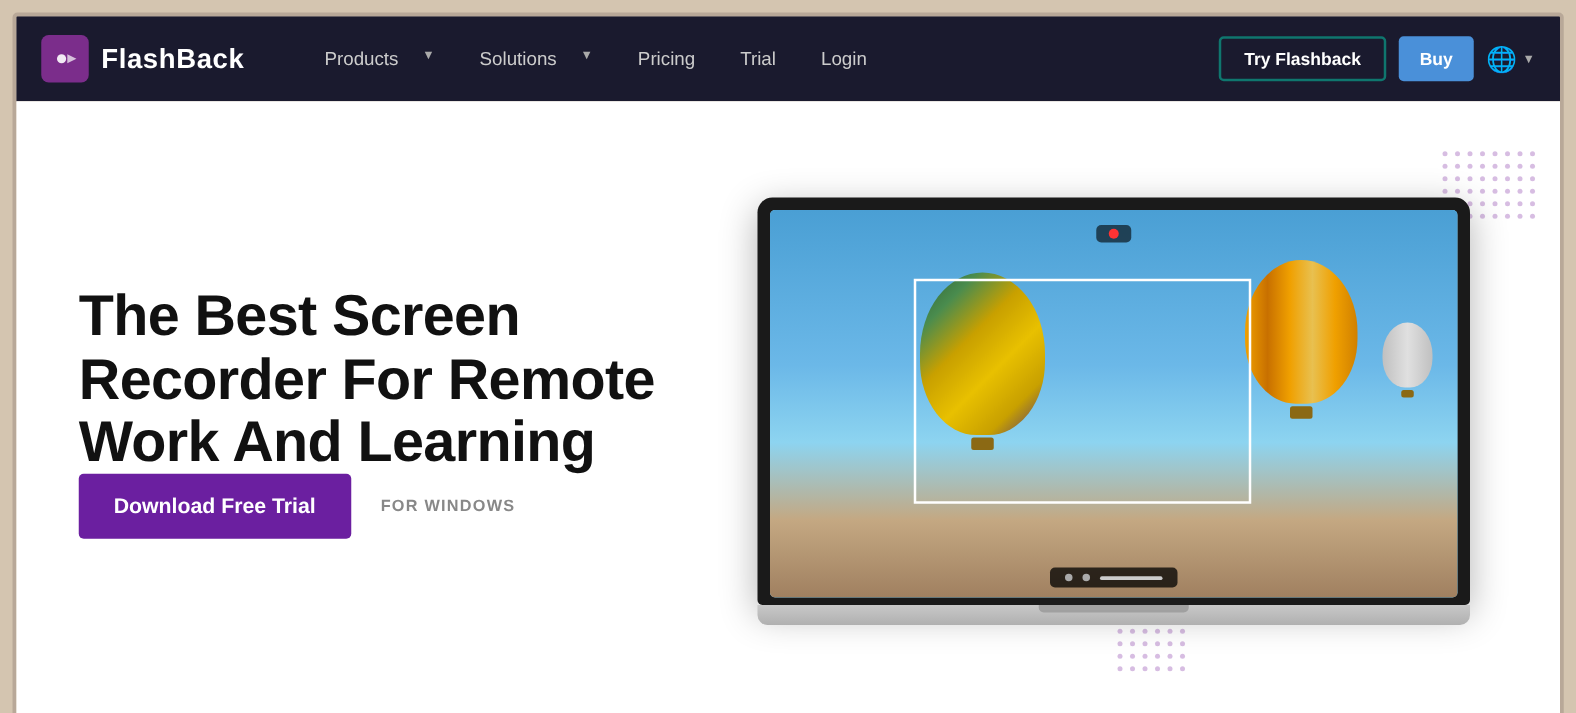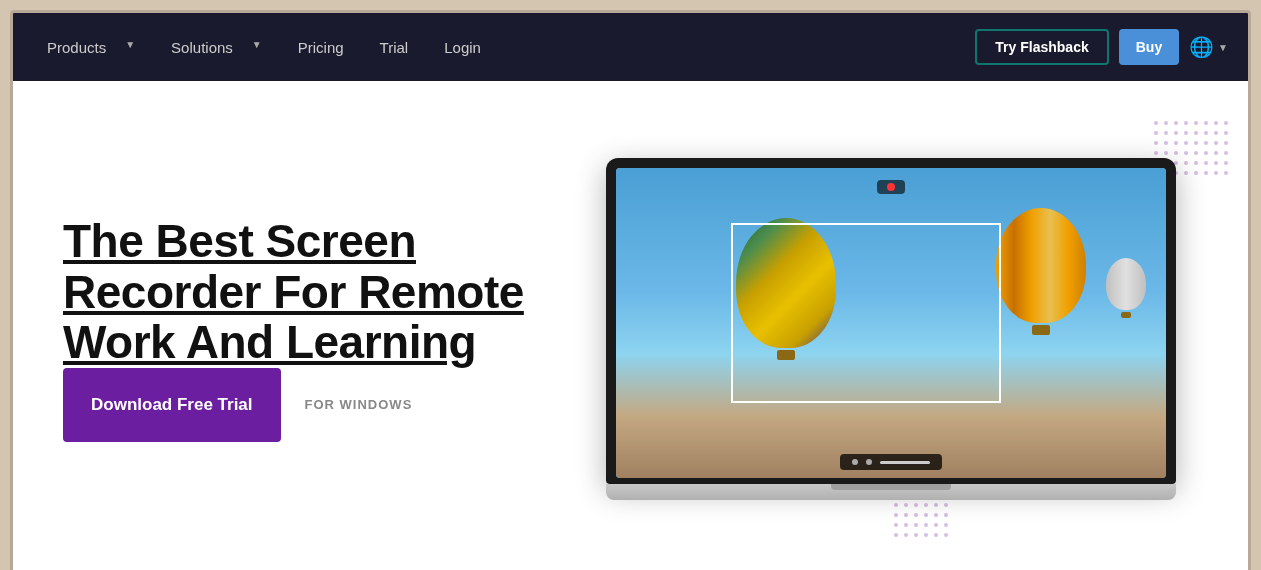--- a/index.html
+++ b/index.html
@@ -126,39 +126,38 @@
     .left-section {
       flex: 0 0 500px;
       z-index: 2;
     }
     .headline {
       font-size: 46px;
       font-weight: 900;
       color: #111111;
       line-height: 1.1;
       letter-spacing: -0.5px;
-      text-decoration: underline;
     }
     .subtext {
       font-size: 16px;
       color: #333333;
       line-height: 1.6;
       margin-bottom: 36px;
       max-width: 380px;
     }
     .cta-row {
       display: flex;
       align-items: center;
       gap: 24px;
     }
     .btn-download {
       background: #6b1fa0;
       color: #ffffff;
       border: none;
-      padding: 27px 28px;
+      padding: 16px 28px;
       border-radius: 4px;
       font-size: 17px;
       font-weight: 700;
       cursor: pointer;
       white-space: nowrap;
     }
     .for-windows {
       color: #888888;
       font-size: 13px;
       font-weight: 600;
@@ -353,20 +352,29 @@
       display: flex;
       gap: 6px;
     }
   </style>
 </head>
 <body>
 
 <div class="browser-wrapper">
 
   <nav>
+    <a class="logo-area">
+      <div class="logo-icon">
+        <svg viewBox="0 0 24 24" fill="white">
+          <circle cx="9" cy="12" r="4" fill="white" opacity="0.9"></circle>
+          <polygon points="14,8 22,12 14,16" fill="white" opacity="0.7"></polygon>
+        </svg>
+      </div>
+      <span class="logo-text">FlashBack</span>
+    </a>
 
     <div class="nav-links">
       <div class="nav-link">
         <span>Products</span>
         <span class="chevron">▼</span>
       </div>
       <div class="nav-link">
         <span>Solutions</span>
         <span class="chevron">▼</span>
       </div>

